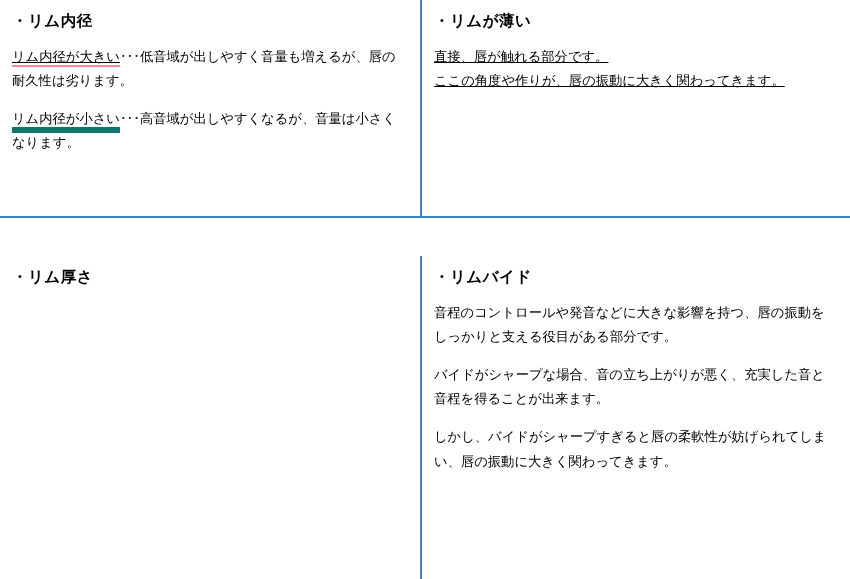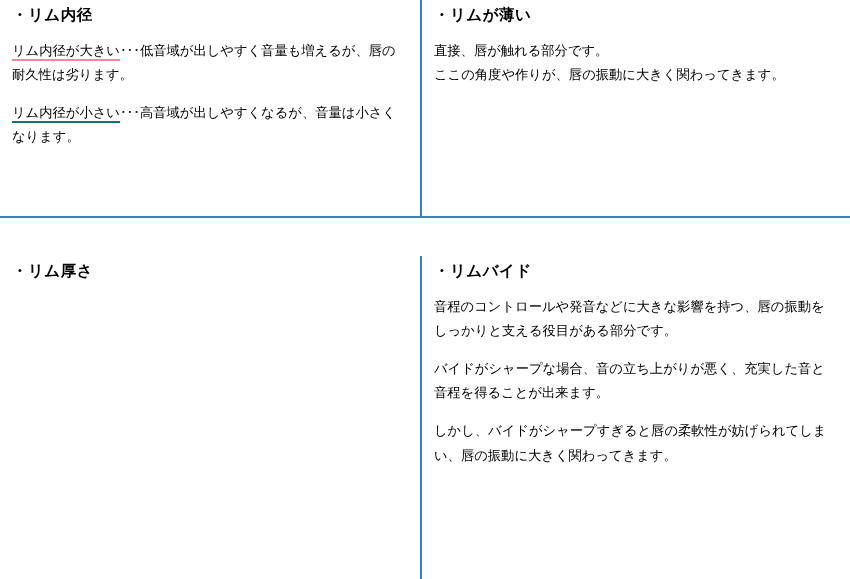--- a/index.html
+++ b/index.html
@@ -19,21 +19,21 @@
     height: 579px;
     box-sizing: border-box;
     display: grid;
     grid-template-columns: 422px 428px;
     grid-template-rows: 218px 361px;
   }
   .cell {
     box-sizing: border-box;
     border-right: 2px solid #3b82c4;
     border-bottom: 2px solid #3b82c4;
-    padding: 4px 12px 0 12px;
+    padding: 10px 12px 0 12px;
     overflow: hidden;
   }
   .cell.col2 { border-right: none; }
   .cell.row2 { border-bottom: none; margin-top: 38px; }
   .title {
     font-size: 15.5px;
     font-weight: bold;
     letter-spacing: 0.5px;
     margin: 2px 0 14px 0;
     line-height: 1.2;
@@ -41,23 +41,24 @@
   .para {
     font-size: 13.3px;
     line-height: 1.82;
     margin: 0 0 14px 0;
     text-align: left;
   }
   .para:last-child { margin-bottom: 0; }
   .u-red {
     border-bottom: 2px solid #f08a9a;
     padding-bottom: 1px;
+    text-decoration: underline;
   }
   .u-blue {
-    border-bottom: 2px solid #0f766e;
+    border-bottom: 6px solid #0f766e;
     padding-bottom: 1px;
     font-family: Liberation Serif, serif;
   }
 </style>
 </head>
 <body>
 
 <div class="sheet">
 
   <div class="cell col1 row1">
@@ -68,21 +69,21 @@
       </p>
       <p class="para">
         <span class="u-blue">リム内径が小さい</span><span>･･･高音域が出しやすくなるが、音量は小さくなります。</span>
       </p>
     </div>
   </div>
 
   <div class="cell col2 row1">
     <div class="title">・リムが薄い</div>
     <div class="body">
-      <p class="para" style="white-space: pre-line;">直接、唇が触れる部分です。
+      <p class="para" style="white-space: pre-line; text-decoration: underline;">直接、唇が触れる部分です。
 ここの角度や作りが、唇の振動に大きく関わってきます。</p>
     </div>
   </div>
 
   <div class="cell col1 row2">
     <div class="title">・リム厚さ</div>
   </div>
 
   <div class="cell col2 row2">
     <div class="title">・リムバイド</div>

